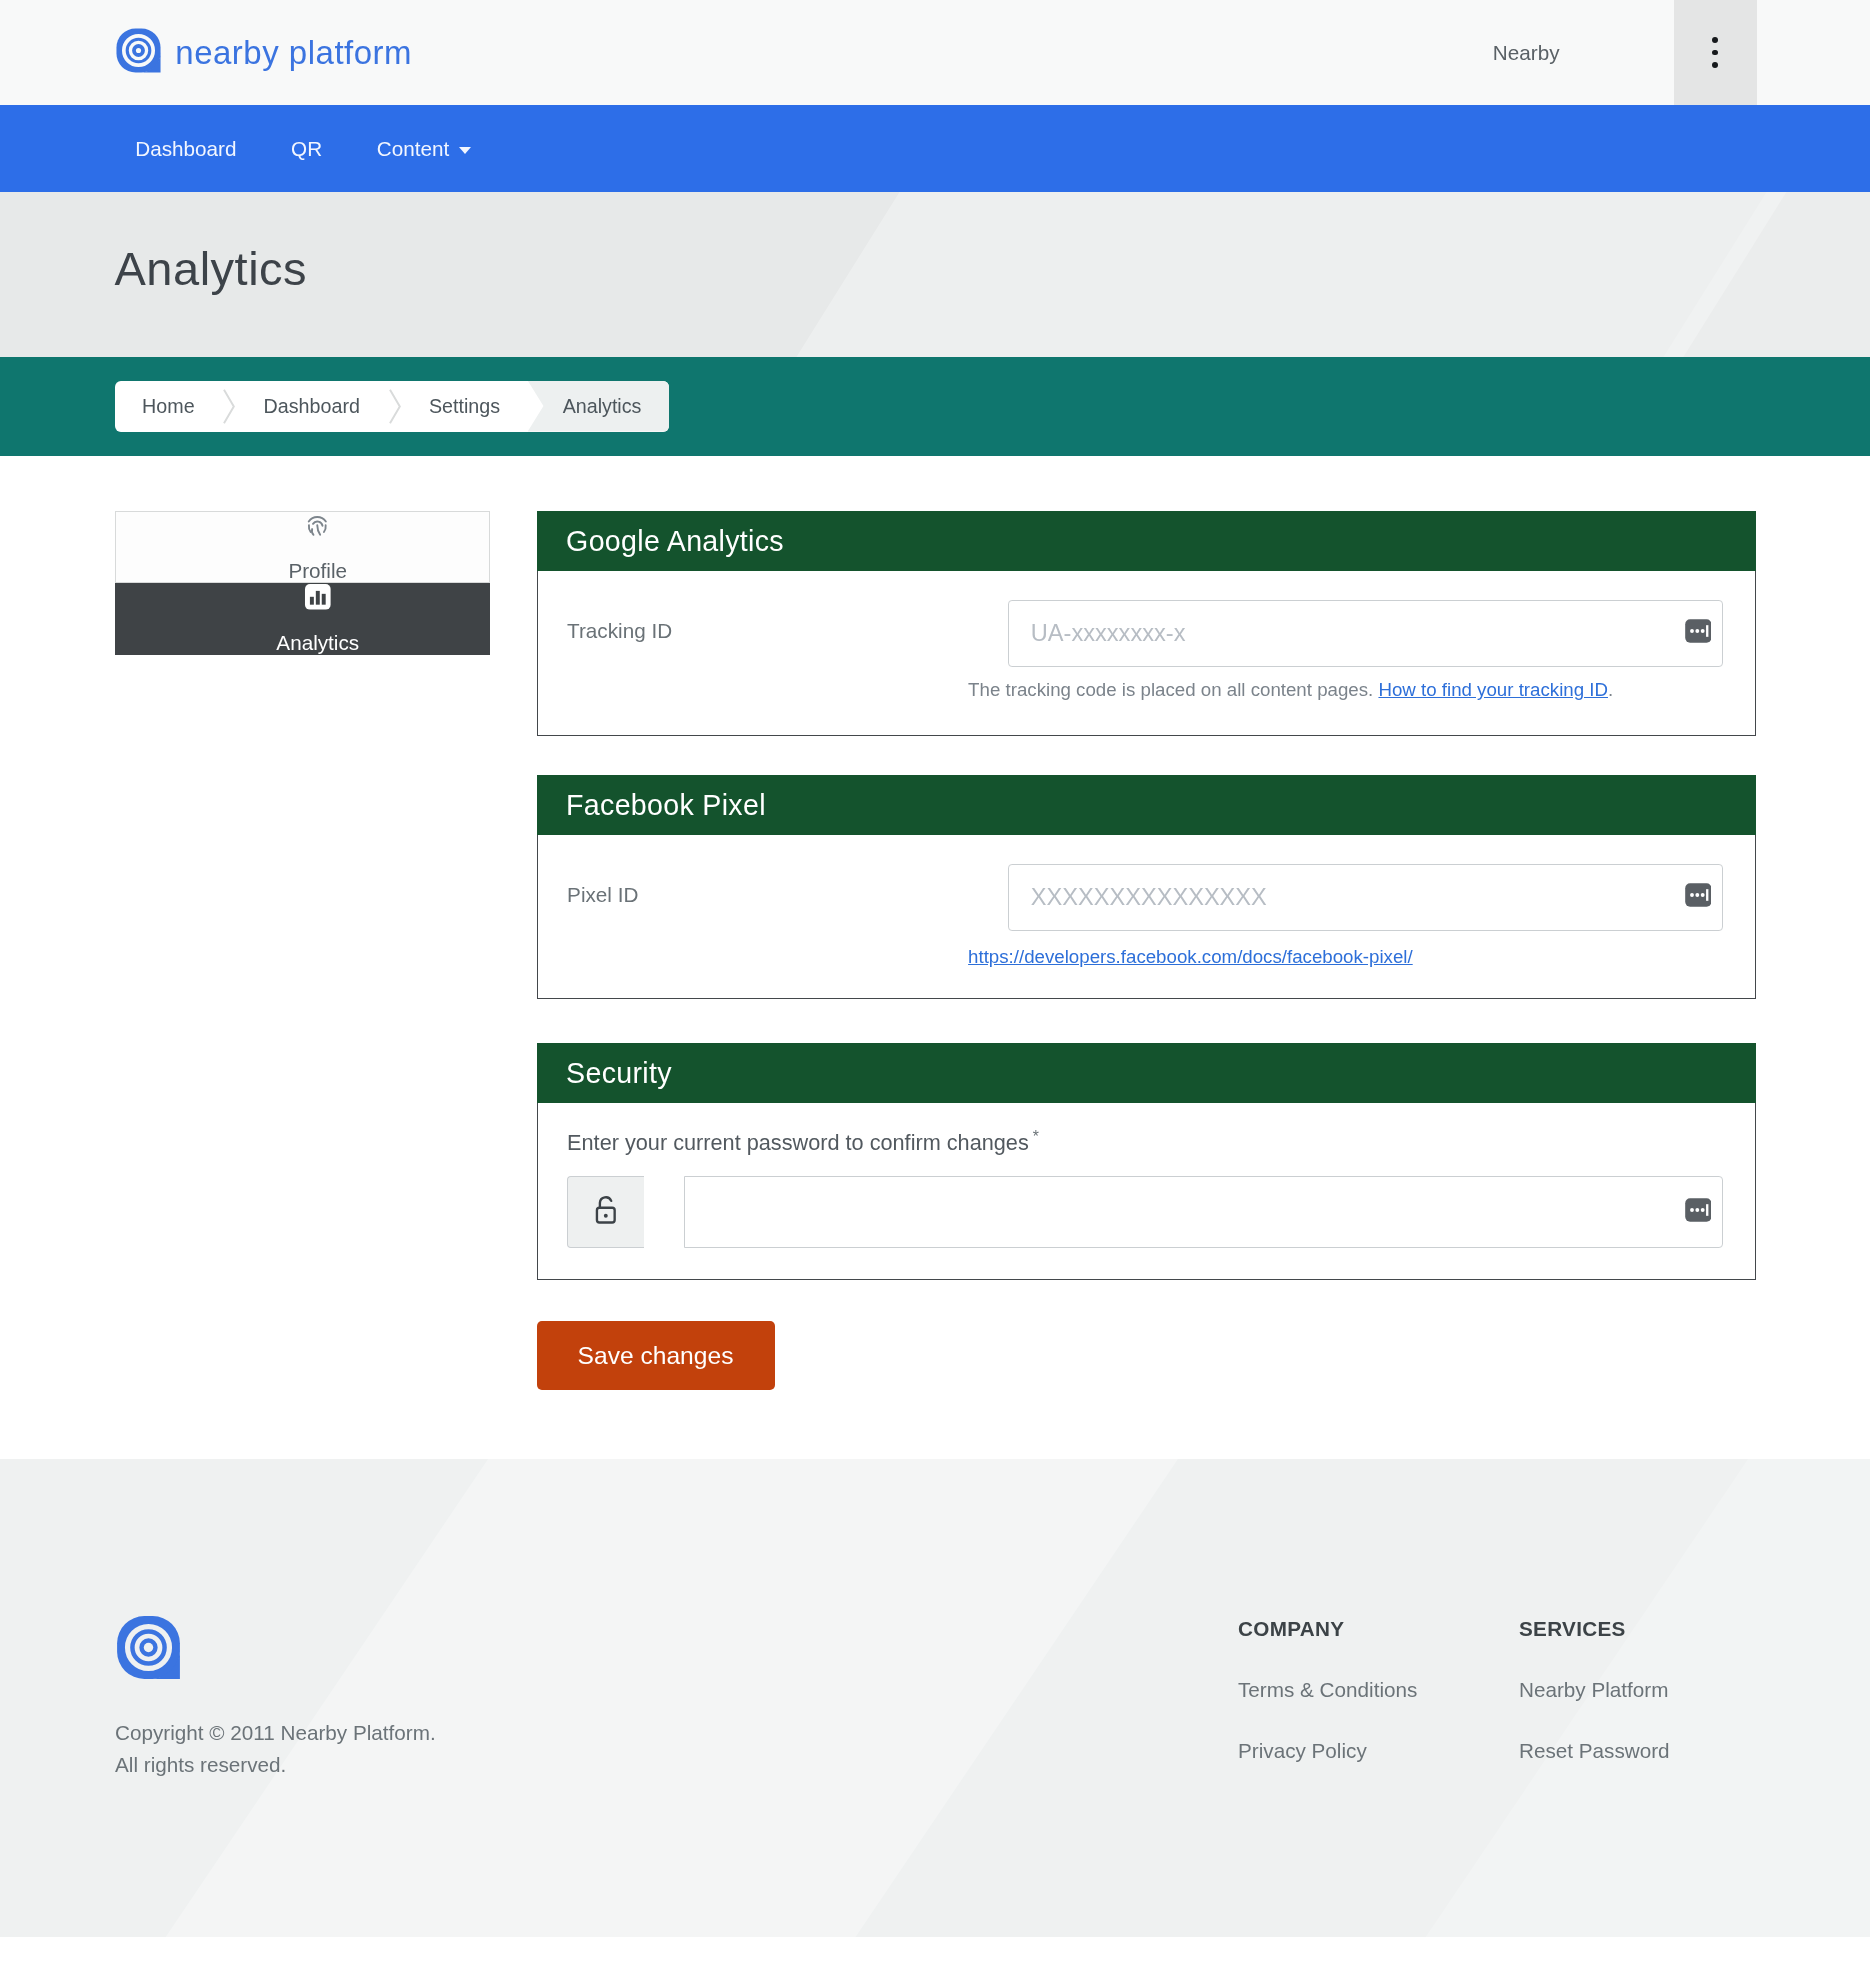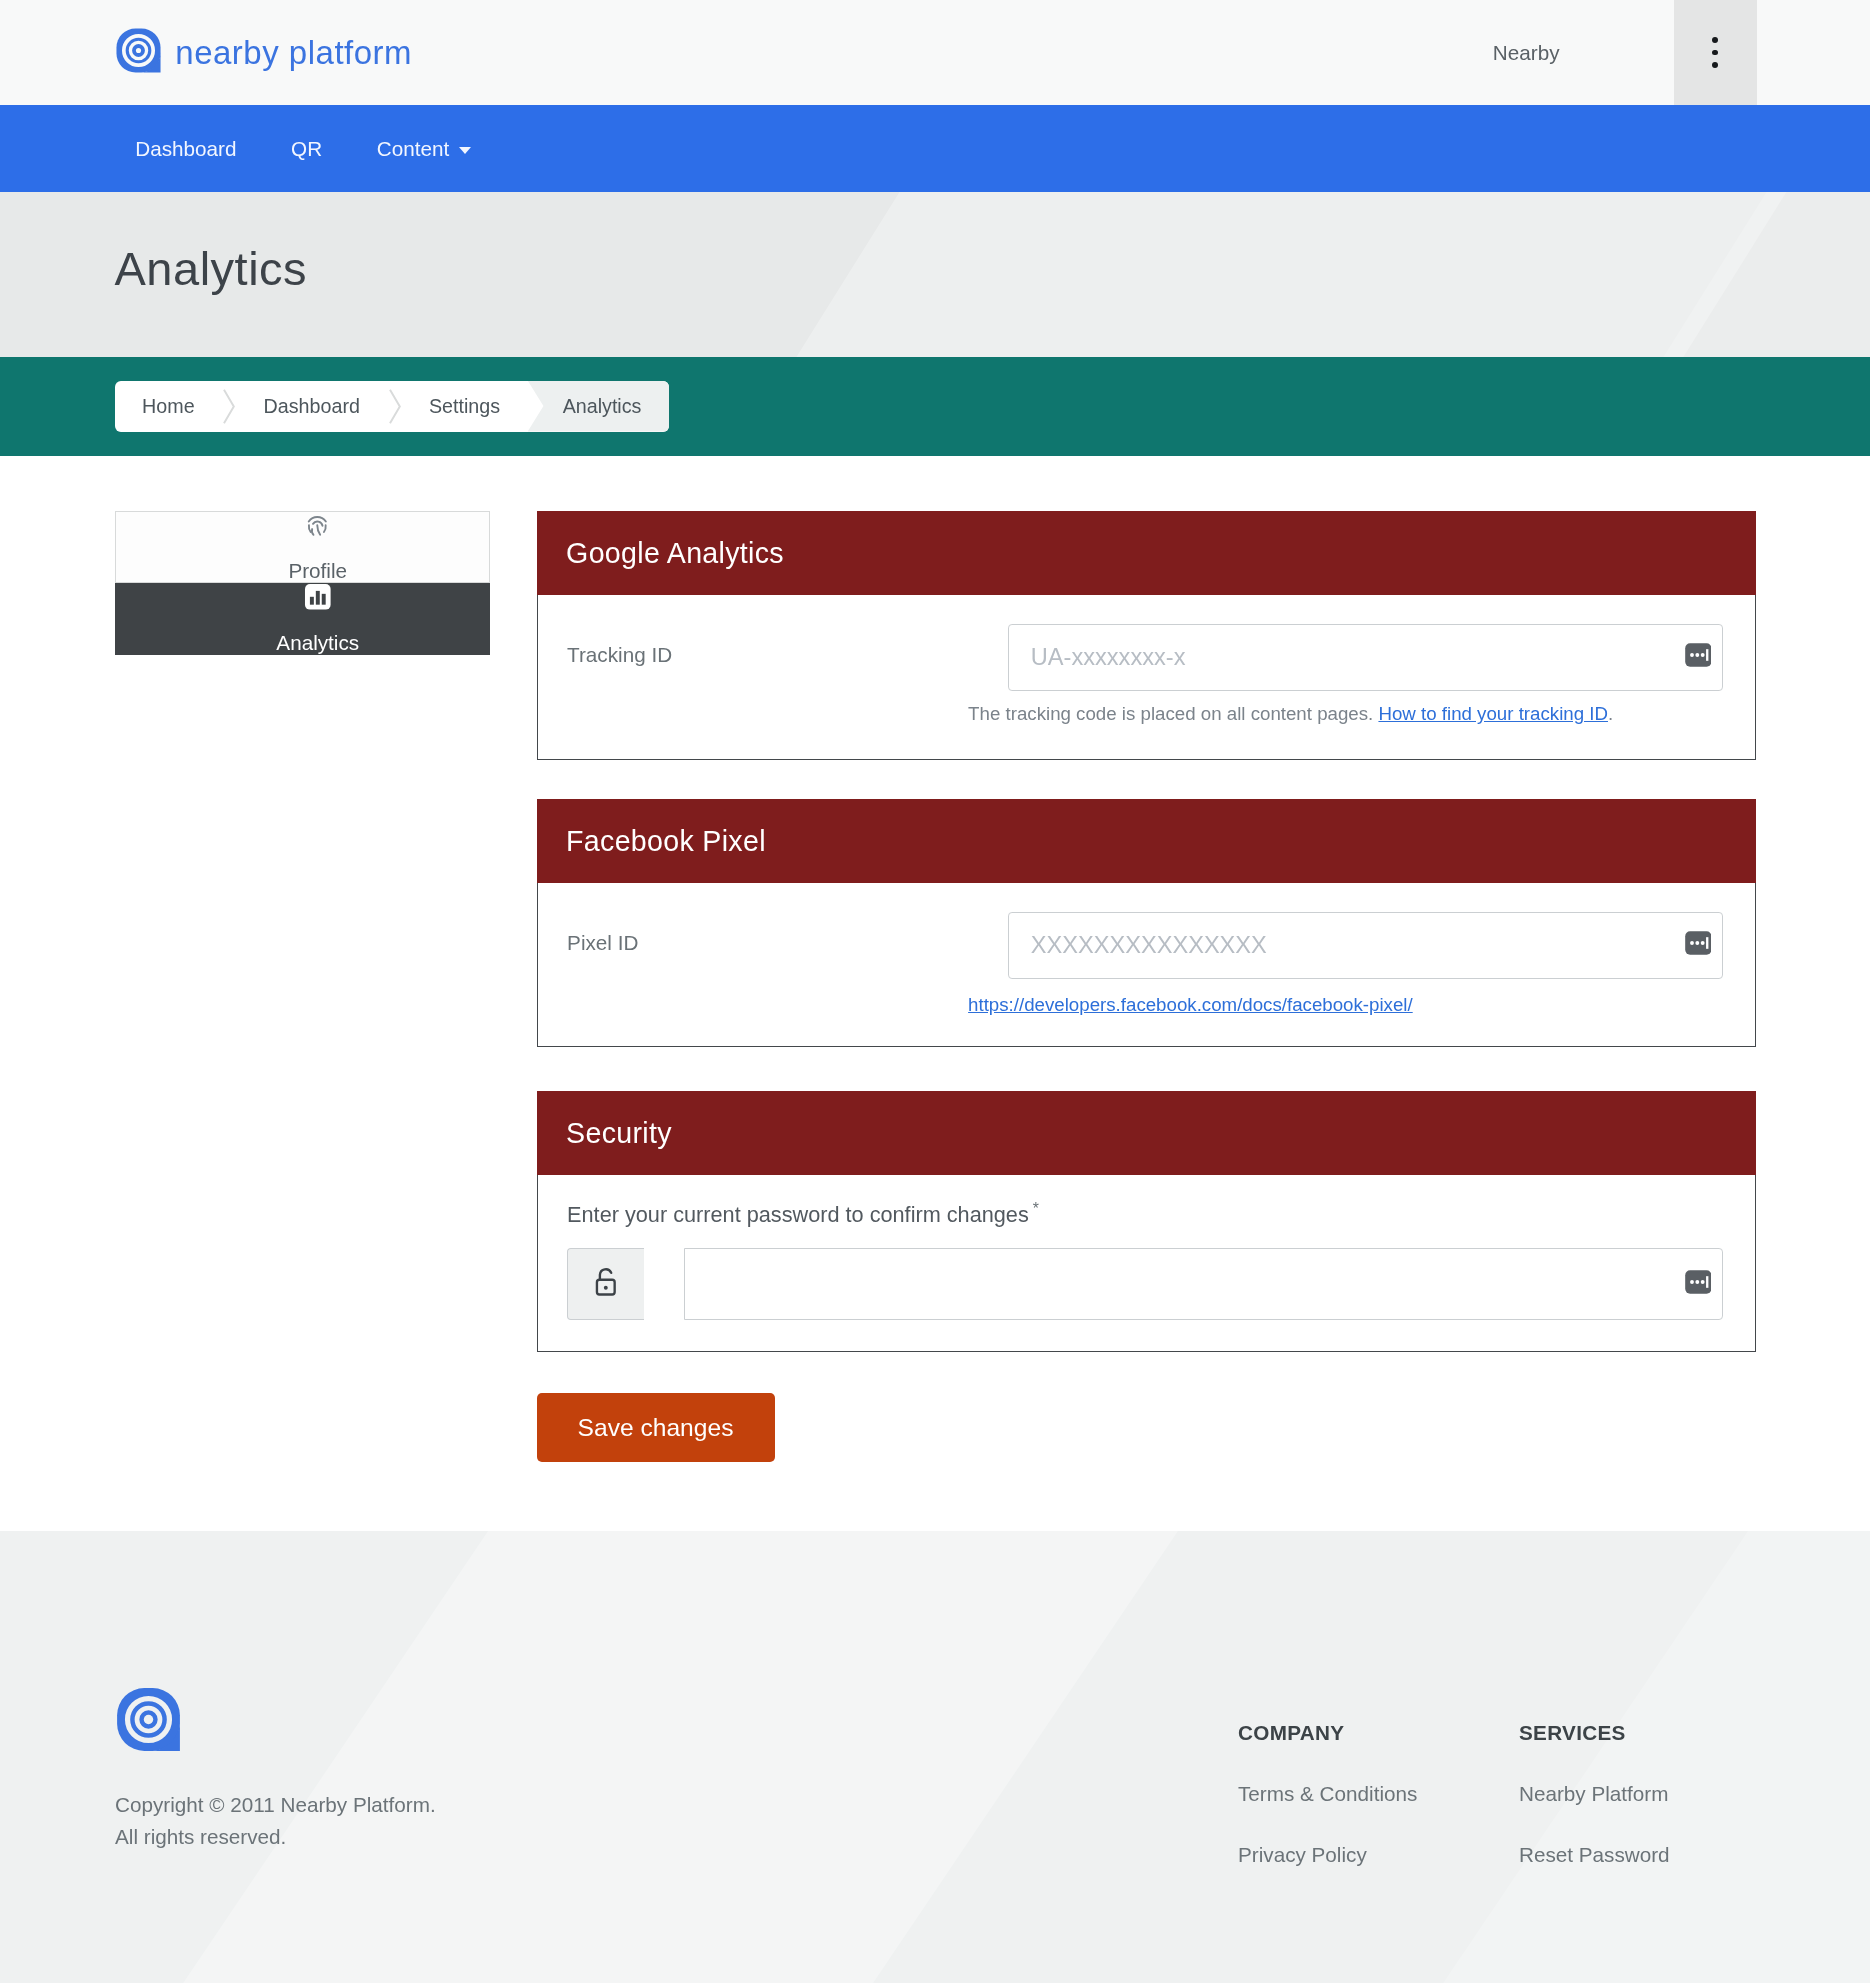--- a/index.html
+++ b/index.html
@@ -60,21 +60,21 @@
   .side-item {
     height:72px; display:flex; align-items:center; gap:15.8px; padding-left:31.5px;
     background:#fdfdfd; border:1px solid #d8dada; font-size:20.7px; color:#5a6268; cursor:pointer;flex-direction:column;
   }
   .side-item.active { background:#3f4346; border-color:#3f4346; color:#ffffff; border-top:none; }
 
   .panels { width:1219px; }
   .panel { border:1px solid #43474b; background:#ffffff; }
   .panel + .panel { margin-top:39px; }
   .panel.security { margin-top:44px; }
-  .panel-header { height:84px; background:#7f1d1d; display:flex; align-items:center; padding-left:29.6px; margin:-1px; }
+  .panel-header { height:60px; background:#14532d; display:flex; align-items:center; padding-left:29.6px; margin:-1px; }
   .panel-title { color:#ffffff; font-size:28.6px; font-weight:300; letter-spacing:0.3px; }
   .panel-body { padding:29.6px 31.5px 0 29.6px; }
   .panel-body.ga { height:165px; }
   .panel-body.fb { height:164px; }
   .panel-body.sec { height:177px; padding-top:25.6px; }
 
   .form-row { display:flex; align-items:flex-start; }
   .form-label { width:401px; font-size:20.7px; color:#6a7277; padding-top:19.7px; }
   .input-wrap { position:relative; flex:1;margin-left:40px; }
   .text-input {
@@ -104,21 +104,21 @@
     border:none; border-radius:4.9px; font-size:24.6px; cursor:pointer;
     font-family:"Liberation Sans","DejaVu Sans",sans-serif;
   }
 
   
   .footer { margin-top:69px; height:478px; background:#eff1f1; position:relative; overflow:hidden; }
   .foot-deco1 { position:absolute; top:-39px; left:315px; width:690px; height:591px; background:rgba(255,255,255,.30); transform:skewX(-34deg); }
   .foot-deco2 { position:absolute; top:-39px; right:-197px; width:493px; height:591px; background:rgba(255,255,255,.22); transform:skewX(-34deg); }
   .foot-left { position:absolute; left:115px; top:155px; }
   .copyright { margin-top:31.5px; font-size:20.7px; color:#6b7378; line-height:32.5px; }
-  .foot-col { position:absolute; top:158px;margin-top:32px; }
+  .foot-col { position:absolute; top:158px; }
   .foot-col.company { left:1238px; }
   .foot-col.services { left:1519px; }
   .foot-col-title { font-size:20.7px; font-weight:700; color:#3c4347; letter-spacing:0.3px; }
   .foot-link { display:block; margin-top:37px; font-size:20.7px; color:#6b7378; text-decoration:none; cursor:pointer; }
 </style>
 </head>
 <body>
 
 <header class="topbar">
   <div class="container">

